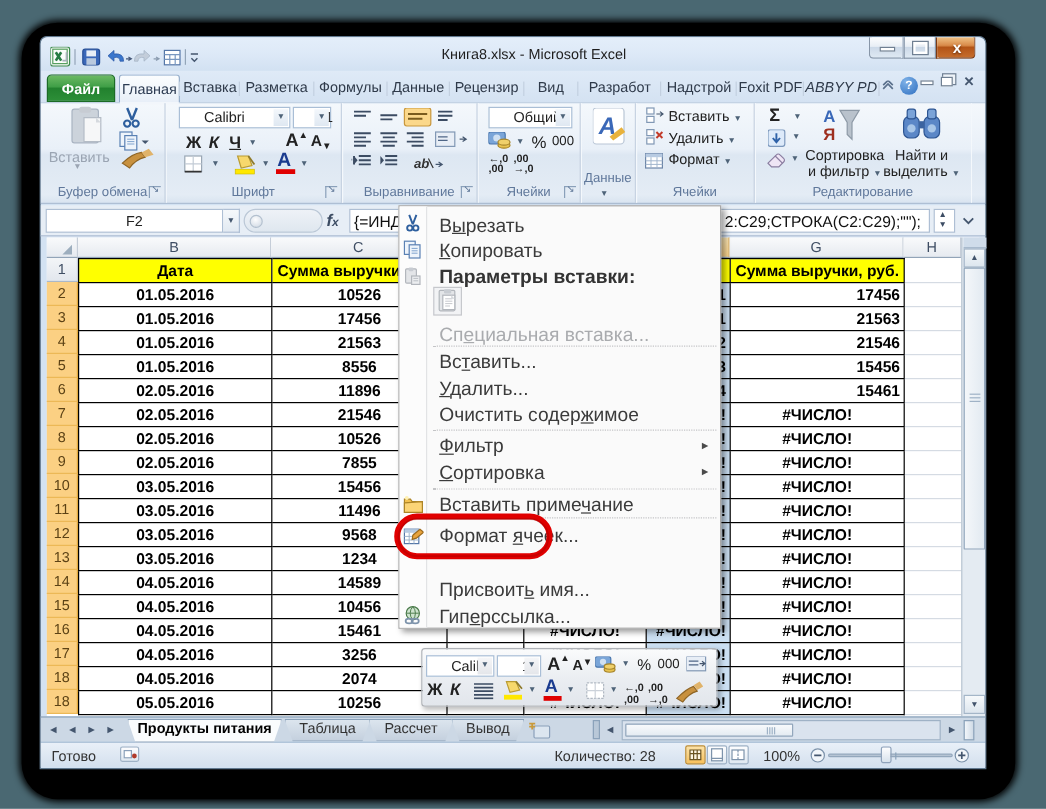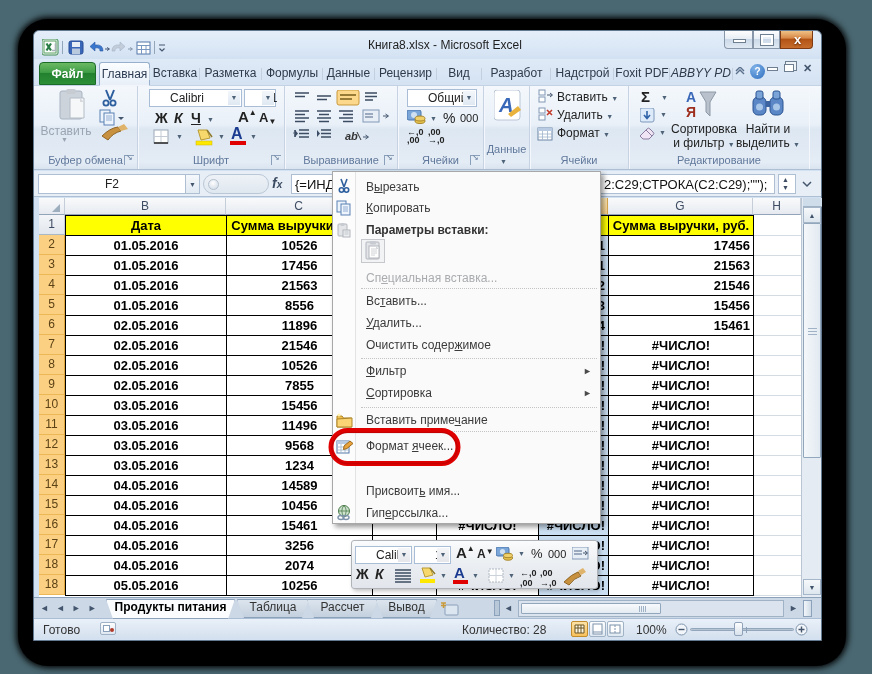--- a/index.html
+++ b/index.html
@@ -42,21 +42,21 @@
 #tbl td.yel { background:#ffff00; text-align:center; }
 #tbl td.c { text-align:center; }
 #tbl td.r { text-align:right; padding-right:3px; }
 #tbl td.sel { background:#cbdff2; }
 
 .stab { position:absolute; top:1px; height:19px; background:linear-gradient(#dde6ef,#c3cfdd); box-shadow:inset 0 0 0 1px #8ba2ba; clip-path:polygon(0 0,100% 0,calc(100% - 7px) 100%,7px 100%); font-size:12px; color:#333; text-align:center; line-height:17px; }
 .stab.act2 { background:#fafcfd; font-weight:bold; color:#000; height:20px; z-index:2; }
 
 #menu { position:absolute; left:332px; top:171px; width:269px; height:353px; background:#fafafa; border:1px solid #a8a8a8; box-shadow:3px 3px 5px rgba(0,0,0,0.4); z-index:10; }
 #menu .gut { position:absolute; left:0; top:0; width:23px; height:100%; background:#fcfcfc; border-right:1px solid #e2e3e5; }
-.mi { position:absolute; left:33px; font-size:12px; color:#3b3b3b; white-space:nowrap; }
+.mi { position:absolute; left:33px; font-size:16px; color:#3b3b3b; white-space:nowrap; }
 .mi u { text-decoration:underline; }
 .mico { position:absolute; left:3px; width:17px; height:17px; }
 .msep { position:absolute; left:28px; right:3px; height:0; border-top:1px dotted #c3c4c6; }
 .marr { position:absolute; right:8px; font-size:9px; color:#4a4a4a; }
 
 #minibar { position:absolute; left:351px; top:540px; width:247px; height:49px; background:linear-gradient(#fafbfc,#ebeef2 50%,#e2e6ec); border:1px solid #b0b3b8; border-radius:3px; box-shadow:2px 2px 4px rgba(0,0,0,0.25); z-index:11; }
 .mb { position:absolute; font-size:12px; color:#222; }
 </style>
 </head>
 <body>

